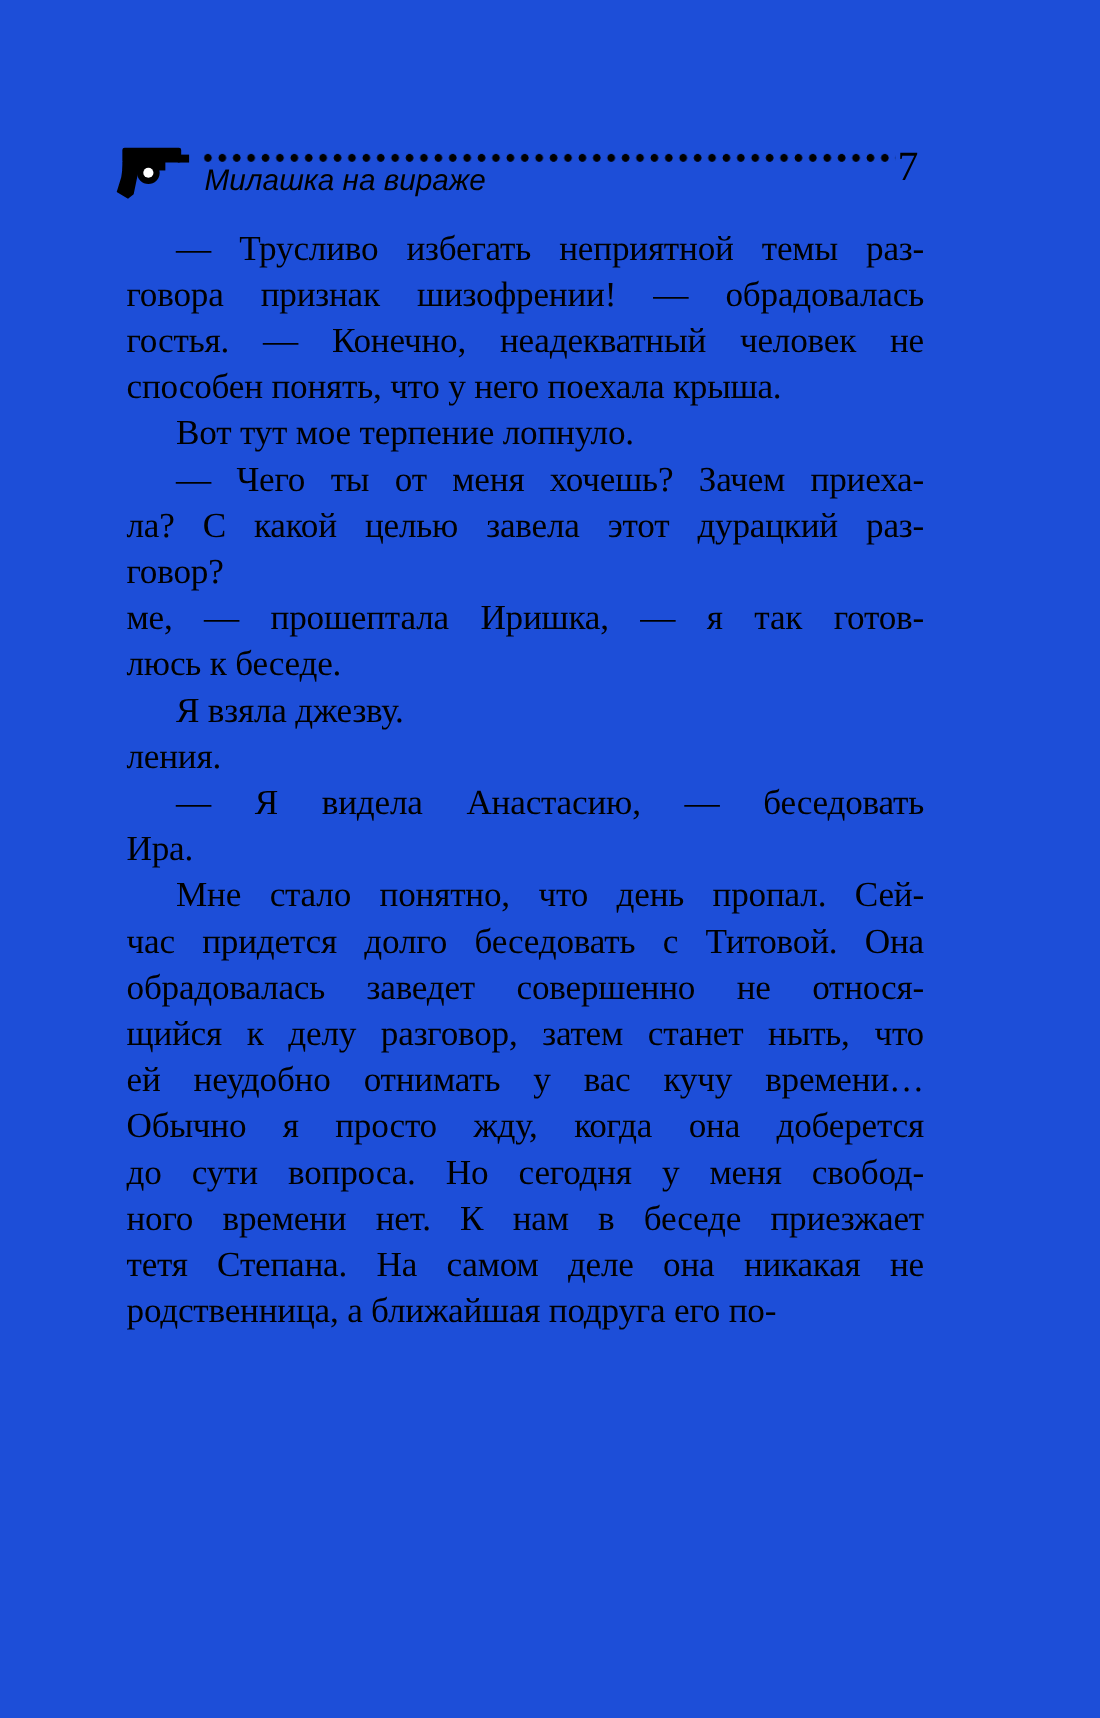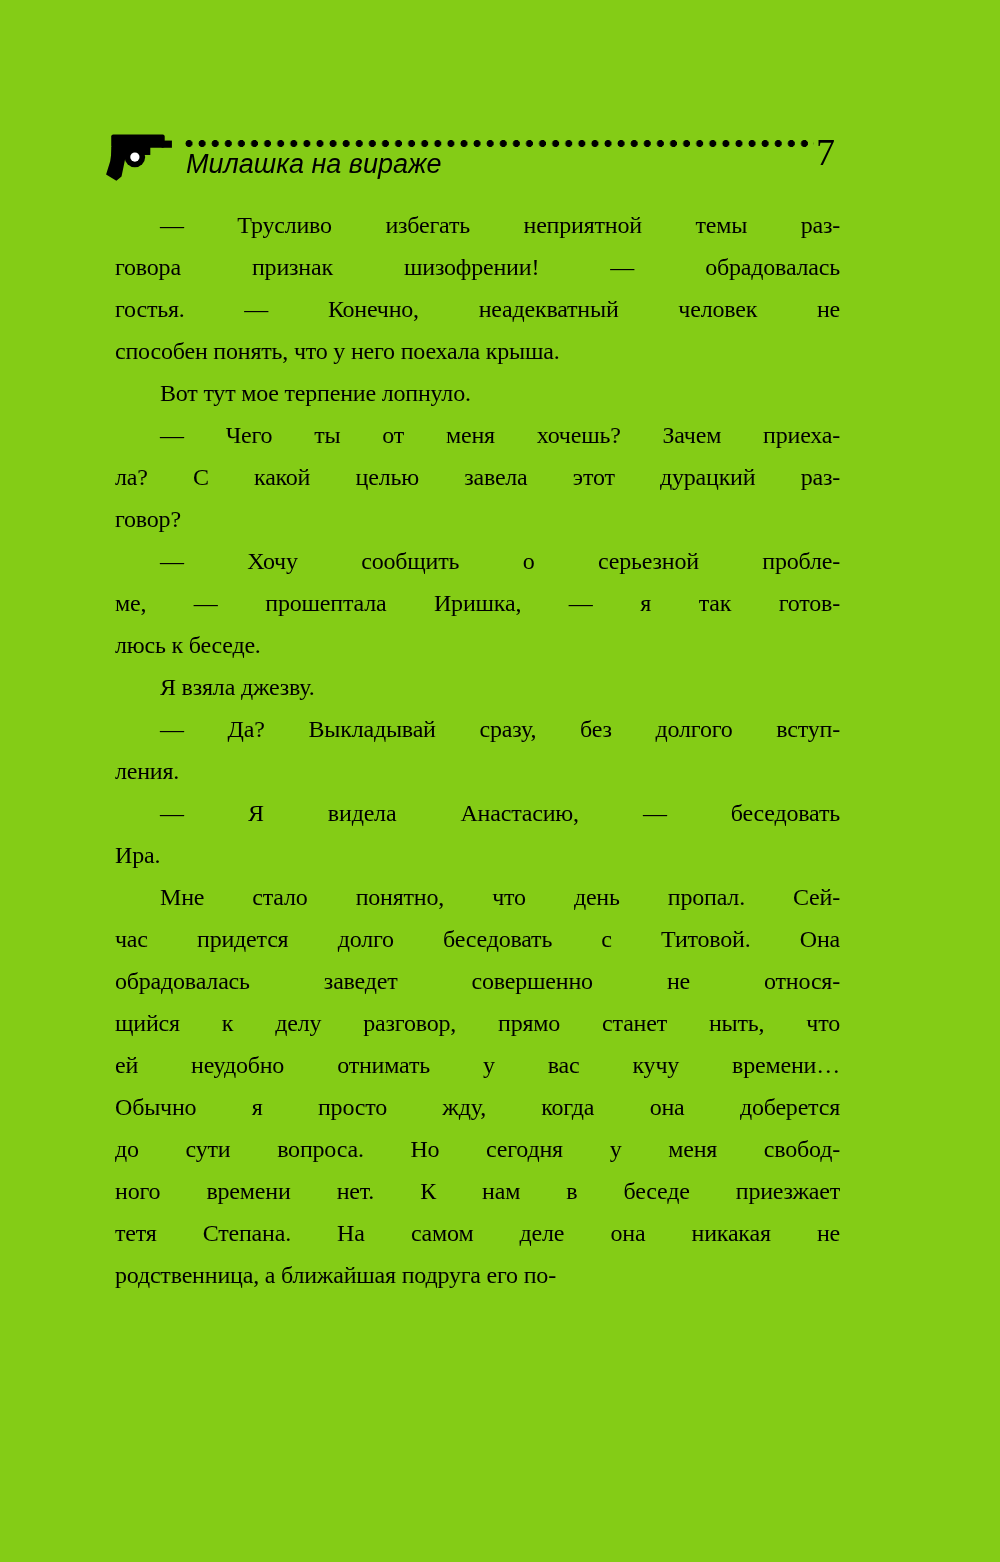--- a/index.html
+++ b/index.html
@@ -4,21 +4,21 @@
 <style>
   html, body {
     margin: 0;
     padding: 0;
     background: #e8e8e8;
   }
   .page {
     position: relative;
     width: 1000px;
     height: 1562px;
-    background: #84cc16;
+    background: #1d4ed8;
     overflow: hidden;
     font-family: "Liberation Serif", serif;
     color: #000000;
   }
   .pistol-icon {
     position: absolute;
     left: 103px;
     top: 129px;
     width: 72px;
     height: 54px;
@@ -49,21 +49,21 @@
     top: 131px;
     font-family: "Liberation Serif", serif;
     font-size: 38px;
     line-height: 42px;
   }
   .page-body {
     position: absolute;
     left: 115px;
     top: 204px;
     width: 725px;
-    font-size: 24px;
+    font-size: 32px;
     line-height: 42px;
     letter-spacing: -0.2px;
   }
   .line {
     text-align: justify;
     text-align-last: justify;
     height: 42px;
     overflow: visible;
     white-space: normal;
   }
@@ -98,32 +98,30 @@
 
   <div class="page-body">
       <div class="line first">— Трусливо избегать неприятной темы раз-</div>
       <div class="line">говора признак шизофрении! — обрадовалась</div>
       <div class="line">гостья. — Конечно, неадекватный человек не</div>
       <div class="line last">способен понять, что у него поехала крыша.</div>
       <div class="line first last">Вот тут мое терпение лопнуло.</div>
       <div class="line first">— Чего ты от меня хочешь? Зачем приеха-</div>
       <div class="line">ла? С какой целью завела этот дурацкий раз-</div>
       <div class="line last">говор?</div>
-      <div class="line first">— Хочу сообщить о серьезной пробле-</div>
       <div class="line">ме, — прошептала Иришка, — я так готов-</div>
       <div class="line last">люсь к беседе.</div>
       <div class="line first last">Я взяла джезву.</div>
-      <div class="line first">— Да? Выкладывай сразу, без долгого вступ-</div>
       <div class="line last">ления.</div>
       <div class="line first">— Я видела Анастасию, — беседовать</div>
       <div class="line last">Ира.</div>
       <div class="line first">Мне стало понятно, что день пропал. Сей-</div>
       <div class="line">час придется долго беседовать с Титовой. Она</div>
       <div class="line">обрадовалась заведет совершенно не относя-</div>
-      <div class="line">щийся к делу разговор, прямо станет ныть, что</div>
+      <div class="line">щийся к делу разговор, затем станет ныть, что</div>
       <div class="line">ей неудобно отнимать у вас кучу времени…</div>
       <div class="line">Обычно я просто жду, когда она доберется</div>
       <div class="line">до сути вопроса. Но сегодня у меня свобод-</div>
       <div class="line">ного времени нет. К нам в беседе приезжает</div>
       <div class="line">тетя Степана. На самом деле она никакая не</div>
       <div class="line last">родственница, а ближайшая подруга его по-</div>
     </div>
 
 </div>
 

